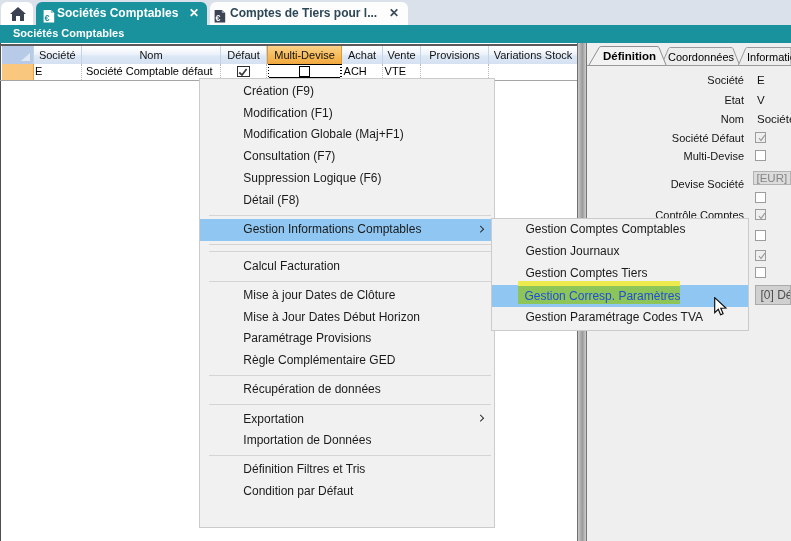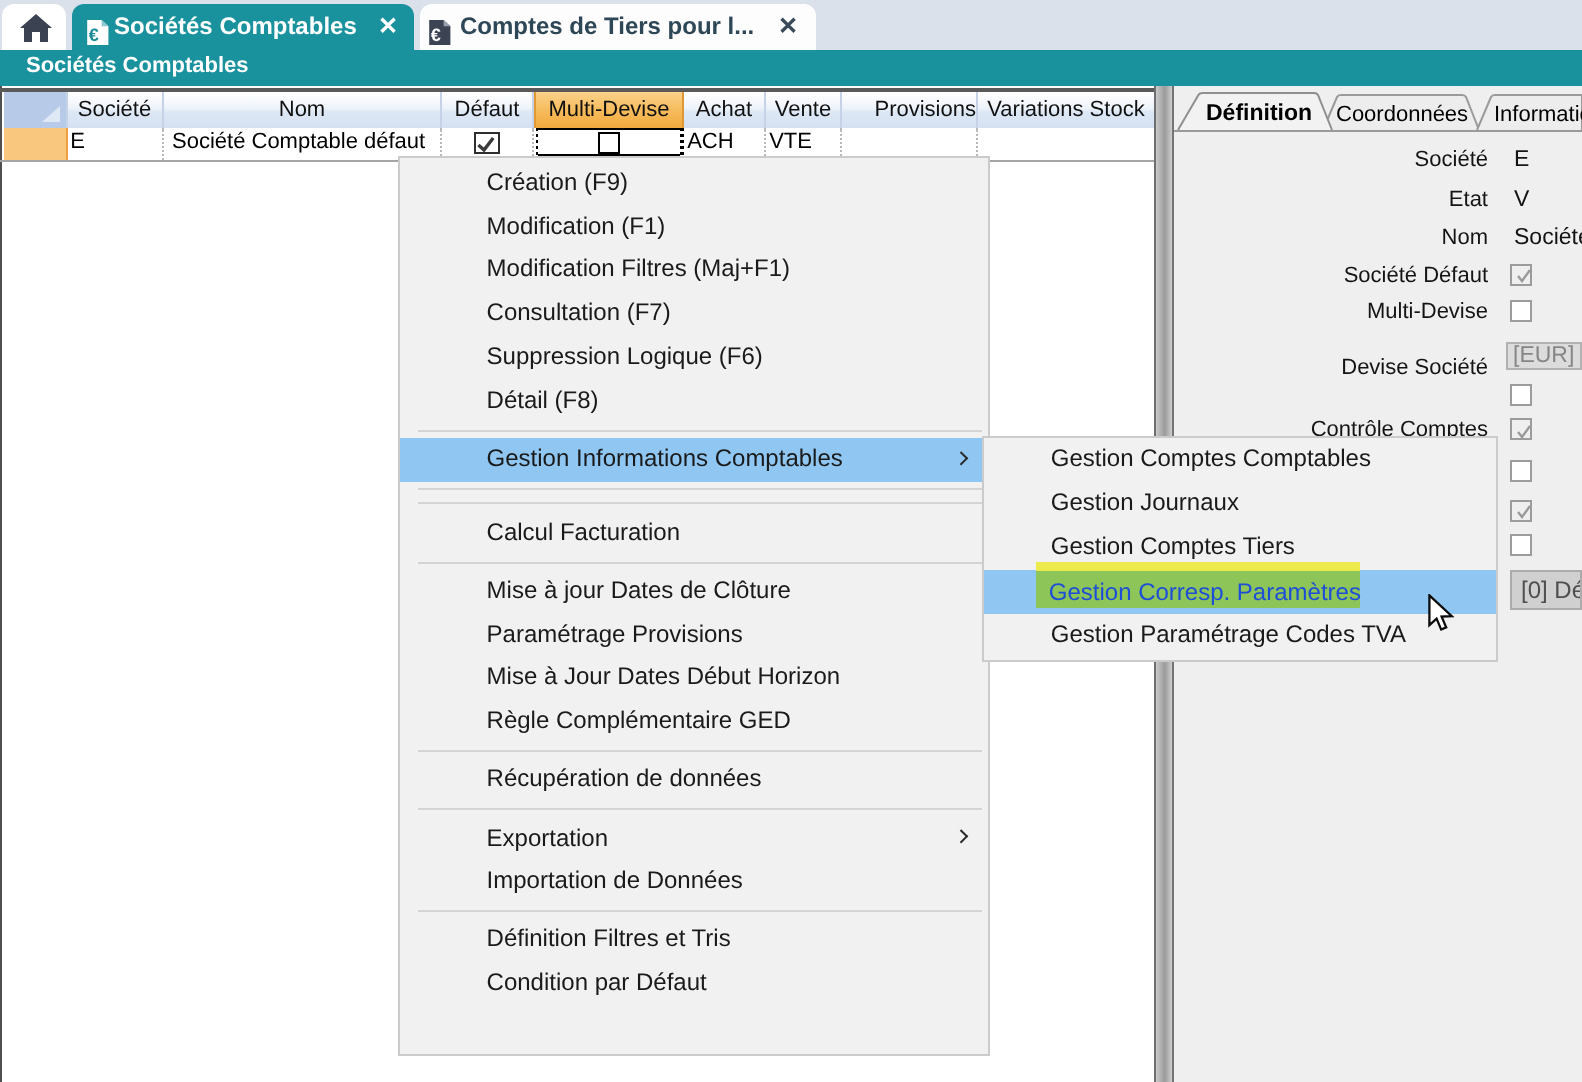--- a/index.html
+++ b/index.html
@@ -114,21 +114,21 @@
   <div class="abs" id="hdr">
     <div class="hc corner" style="width:32px;">
         <span class="tri"></span>
       </div>
     <div class="hc" style="width:48.5px;">Société</div>
     <div class="hc" style="width:139px;">Nom</div>
     <div class="hc" style="width:46px;">Défaut</div>
     <div class="hc orange" style="width:75px;">Multi-Devise</div>
     <div class="hc" style="width:41px;">Achat</div>
     <div class="hc" style="width:38px;">Vente</div>
-    <div class="hc" style="width:68px;text-align:right;">Provisions</div>
+    <div class="hc" style="width:68px;">Provisions</div>
     <div class="hc" style="width:89px;">Variations Stock</div>
   </div>
 
   <div class="abs" id="row">
     <div class="rc orange" style="width:32px;"></div>
     <div class="rc" style="width:48.5px;">E</div>
     <div class="rc" style="width:139px;padding-left:4px;">Société Comptable défaut</div>
     <div class="rc" style="width:46px;"></div>
     <div class="rc" style="width:75px;border-right:none;"></div>
     <div class="rc" style="width:41px;">ACH</div>
@@ -193,33 +193,33 @@
       <svg width="10" height="10" viewBox="0 0 10 10">
         <polyline points="2,5 4,7.5 8,2" fill="none" stroke="#9a9a9a" stroke-width="1.2"></polyline>
       </svg>
     </div>
   <div class="pcb" style="top:267px;"></div>
   <div class="gbox" style="left:754.5px;top:284.5px;width:36.5px;height:20px;background:#d0d0d0;border:1px solid #ababab;color:#4f4f4f;font-size:12px;line-height:18.5px;padding-left:5px;">[0] Déf</div>
 
   <div class="abs" id="menu">
     <div class="mi">Création (F9)</div>
     <div class="mi">Modification (F1)</div>
-    <div class="mi">Modification Filtres (Maj+F1)</div>
+    <div class="mi">Modification Globale (Maj+F1)</div>
     <div class="mi">Consultation (F7)</div>
     <div class="mi">Suppression Logique (F6)</div>
     <div class="mi">Détail (F8)</div>
     <div class="msep"></div>
     <div class="mi hl">Gestion Informations Comptables<span class="arr"></span></div>
     <div class="msep"></div>
     <div class="msep"></div>
     <div class="mi">Calcul Facturation</div>
     <div class="msep"></div>
     <div class="mi">Mise à jour Dates de Clôture</div>
+    <div class="mi">Mise à Jour Dates Début Horizon</div>
     <div class="mi">Paramétrage Provisions</div>
-    <div class="mi">Mise à Jour Dates Début Horizon</div>
     <div class="mi">Règle Complémentaire GED</div>
     <div class="msep"></div>
     <div class="mi">Récupération de données</div>
     <div class="msep"></div>
     <div class="mi">Exportation<span class="arr"></span></div>
     <div class="mi">Importation de Données</div>
     <div class="msep"></div>
     <div class="mi">Définition Filtres et Tris</div>
     <div class="mi">Condition par Défaut</div>
   </div>

